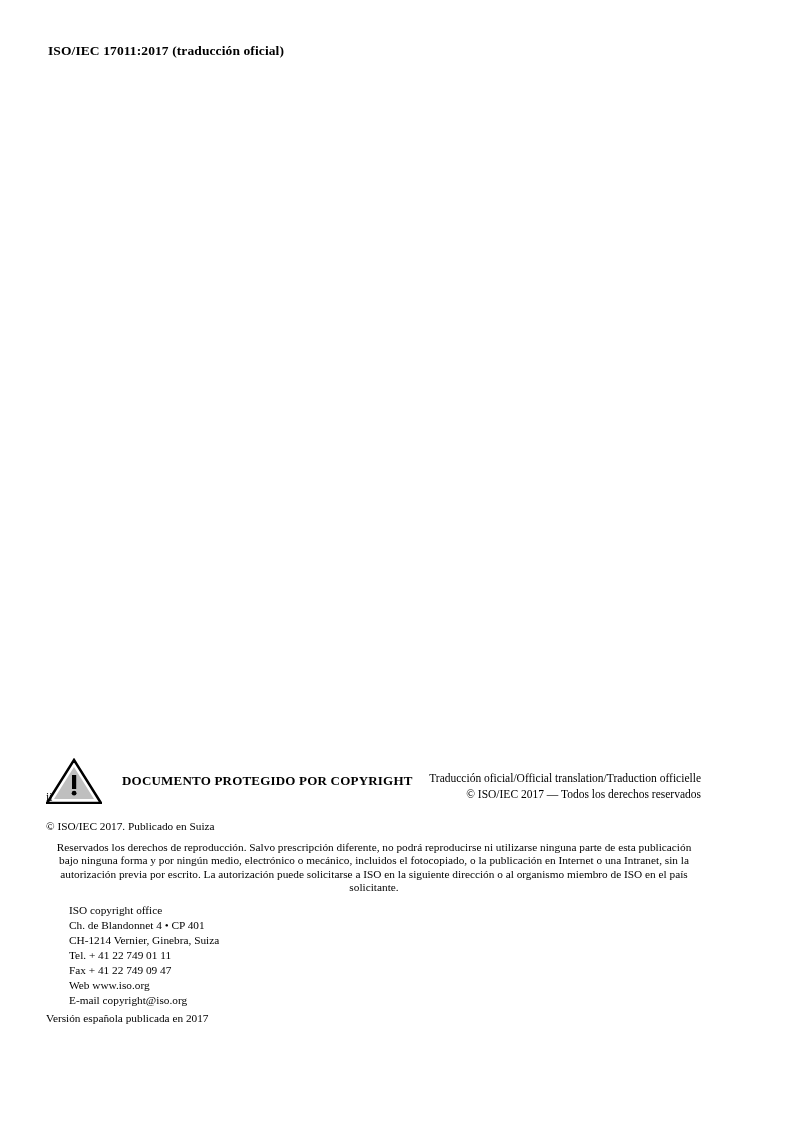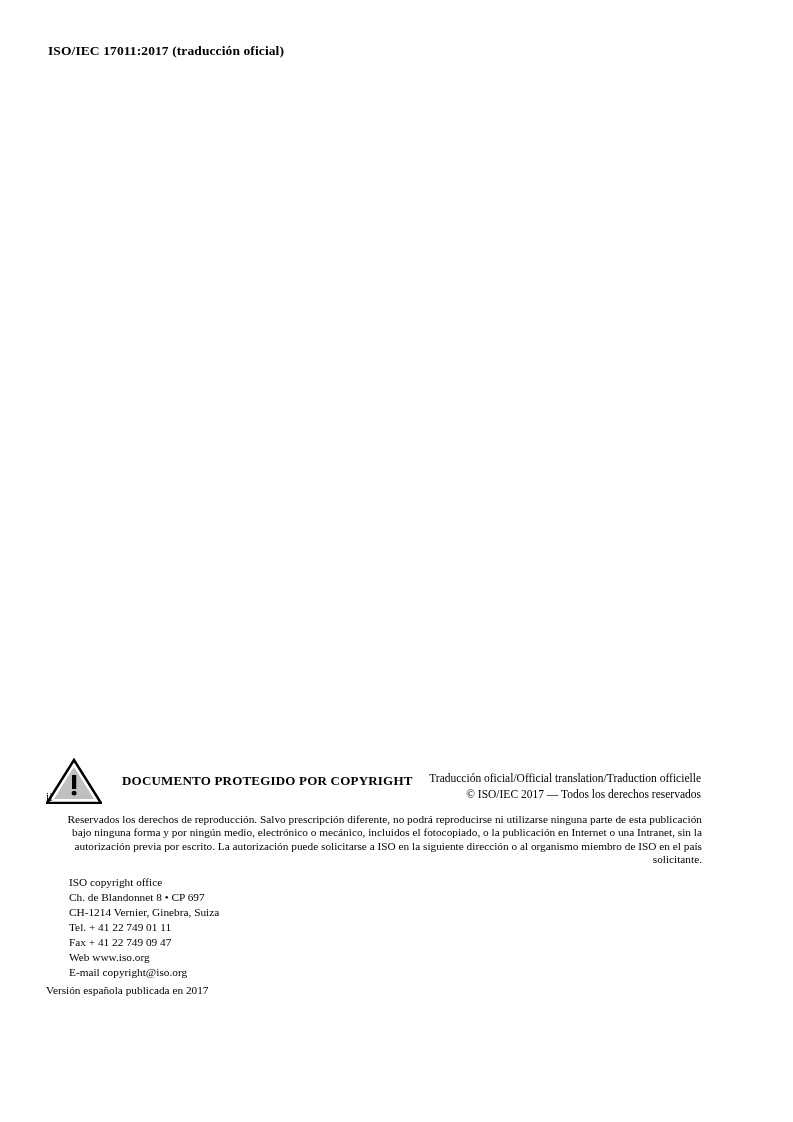--- a/index.html
+++ b/index.html
@@ -59,21 +59,21 @@
     font-size: 11.3px;
     margin-top: 14px;
     line-height: 1.25;
   }
   .rights-para {
     font-family: "Liberation Serif", serif;
     font-size: 11.3px;
     line-height: 1.18;
     margin-top: 8px;
     width: 656px;
-    text-align: right;
+    text-align: center;
   }
   .address {
     margin-top: 9px;
     margin-left: 23px;
     font-family: "Liberation Serif", serif;
     font-size: 11.3px;
     line-height: 1.32;
   }
   .version-line {
     font-family: "Liberation Serif", serif;
@@ -120,26 +120,27 @@
     <div class="warn-row">
       <svg class="warn-icon" viewBox="0 0 56 46">
         <polygon points="28,2 55,45 1,45" fill="#ffffff" stroke="#000000" stroke-width="2.5"></polygon>
         <polygon points="28,9 48,41 8,41" fill="#bfbfbf"></polygon>
         <rect x="26" y="17" width="4.2" height="14" fill="#000000"></rect>
         <circle cx="28.1" cy="35.2" r="2.4" fill="#000000"></circle>
       </svg>
       <div class="warn-label">DOCUMENTO PROTEGIDO POR COPYRIGHT</div>
     </div>
 
+    <div class="copy-line">©  ISO/IEC 2017. Publicado en Suiza</div>
 
     <div class="rights-para">Reservados los derechos de reproducción. Salvo prescripción diferente, no podrá reproducirse ni utilizarse ninguna parte de esta publicación bajo ninguna forma y por ningún medio, electrónico o mecánico, incluidos el fotocopiado, o la publicación en Internet o una Intranet, sin la autorización previa por escrito. La autorización puede solicitarse a ISO en la siguiente dirección o al organismo miembro de ISO en el país solicitante.</div>
 
     <div class="address">
       <div>ISO copyright office</div>
-      <div>Ch. de Blandonnet 8 • CP 697</div>
+      <div>Ch. de Blandonnet 4 • CP 401</div>
       <div>CH-1214 Vernier, Ginebra, Suiza</div>
       <div>Tel.  + 41 22 749 01 11</div>
       <div>Fax  + 41 22 749 09 47</div>
       <div>Web  www.iso.org</div>
       <div>E-mail  copyright@iso.org</div>
     </div>
 
     <div class="version-line">Versión española publicada en 2017</div>
   </div>
 

